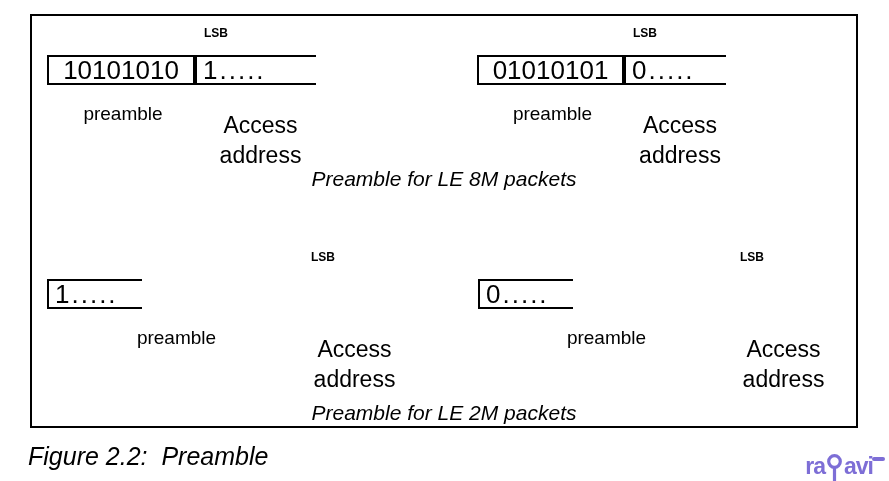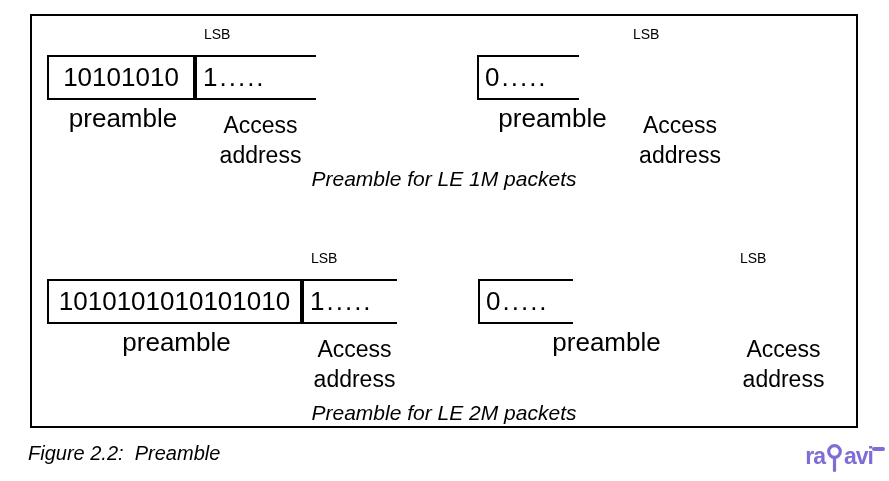--- a/index.html
+++ b/index.html
@@ -15,48 +15,49 @@
   
   .frame {
     position:absolute;
     left:30px; top:14px;
     width:828px; height:414px;
     border:2px solid #000;
   }
 
   
   .grp { position:absolute; }
-  .cells { display:flex; height:45px; }
+  .cells { display:flex; height:30px; }
   .pre-box {
     width:var(--bw);
     border:2px solid #000;
     display:flex; align-items:center; justify-content:center;
     font-size:26px;
   }
   .acc-cell {
     width:var(--aw);
     border:2px solid #000;
     border-right:none;
     display:flex; align-items:center;
     padding-left:6px;
     font-size:26px;
     letter-spacing:2px;
   }
   .lsb {
     position:absolute;
     top:-29px;
     left:calc(var(--bw) + 9px);
-    font-size:14px;
+    font-size:12px;
+    font-weight:bold;
   }
   .lbl-pre {
     position:absolute;
     top:48px;
     left:calc((var(--bw) + 4px)/2);
     transform:translateX(-50%);
-    font-size:26px;
+    font-size:19px;
     white-space:nowrap;
   }
   .lbl-acc {
     position:absolute;
     top:56px;
     left:calc(var(--bw) + 4px + (var(--aw) + 2px)/2);
     transform:translateX(-50%);
     font-size:23px;
     line-height:1.3;
     text-align:center;
@@ -72,36 +73,36 @@
     font-size:21px;
   }
   .cap-1m { top:151px; }
   .cap-2m { top:385px; }
 
   
   .fig-caption {
     position:absolute;
     left:28px; top:442px;
     font-style:italic;
-    font-size:20px;
+    font-size:25px;
     white-space:pre;
   }
 
   
   .logo {
     position:absolute;
     right:4px; bottom:0px;
     display:flex;
     align-items:flex-end;
     color:var(--logo-color,#7d6ed6);
     font-weight:bold;
     font-size:23px;
     letter-spacing:-1px;
     line-height:1;
-    padding-bottom:13px;
+    padding-bottom:3px;
   }
   .logo-glyph { margin:0 1px -5px 1px; }
   .logo-bar {
     width:13px; height:4px;
     background:var(--logo-color,#7d6ed6);
     border-radius:2px;
     margin:0 0 17px -1px;
   }
 </style>
 </head>
@@ -118,35 +119,35 @@
     <div class="lbl-pre">preamble</div>
     <div class="lbl-acc">
       <div>Access</div>
       <div>address</div>
     </div>
   </div>
 
   <div class="grp" style="--bw:147px; --aw:102px; left:445px; top:39px;">
     <div class="lsb">LSB</div>
     <div class="cells">
+      <div class="pre-box">01010101</div>
       <div class="acc-cell">0.....</div>
     </div>
     <div class="lbl-pre">preamble</div>
     <div class="lbl-acc">
       <div>Access</div>
       <div>address</div>
     </div>
   </div>
 
-  <div class="mid-caption cap-1m">Preamble for LE 1M packets</div>
+  <div class="mid-caption cap-1m">Preamble for LE 8M packets</div>
 
   <div class="grp" style="--bw:255px; --aw:95px; left:15px; top:263px;">
     <div class="lsb">LSB</div>
     <div class="cells">
-      <div class="pre-box">1010101010101010</div>
       <div class="acc-cell">1.....</div>
     </div>
     <div class="lbl-pre">preamble</div>
     <div class="lbl-acc">
       <div>Access</div>
       <div>address</div>
     </div>
   </div>
 
   <div class="grp" style="--bw:253px; --aw:95px; left:446px; top:263px;">

